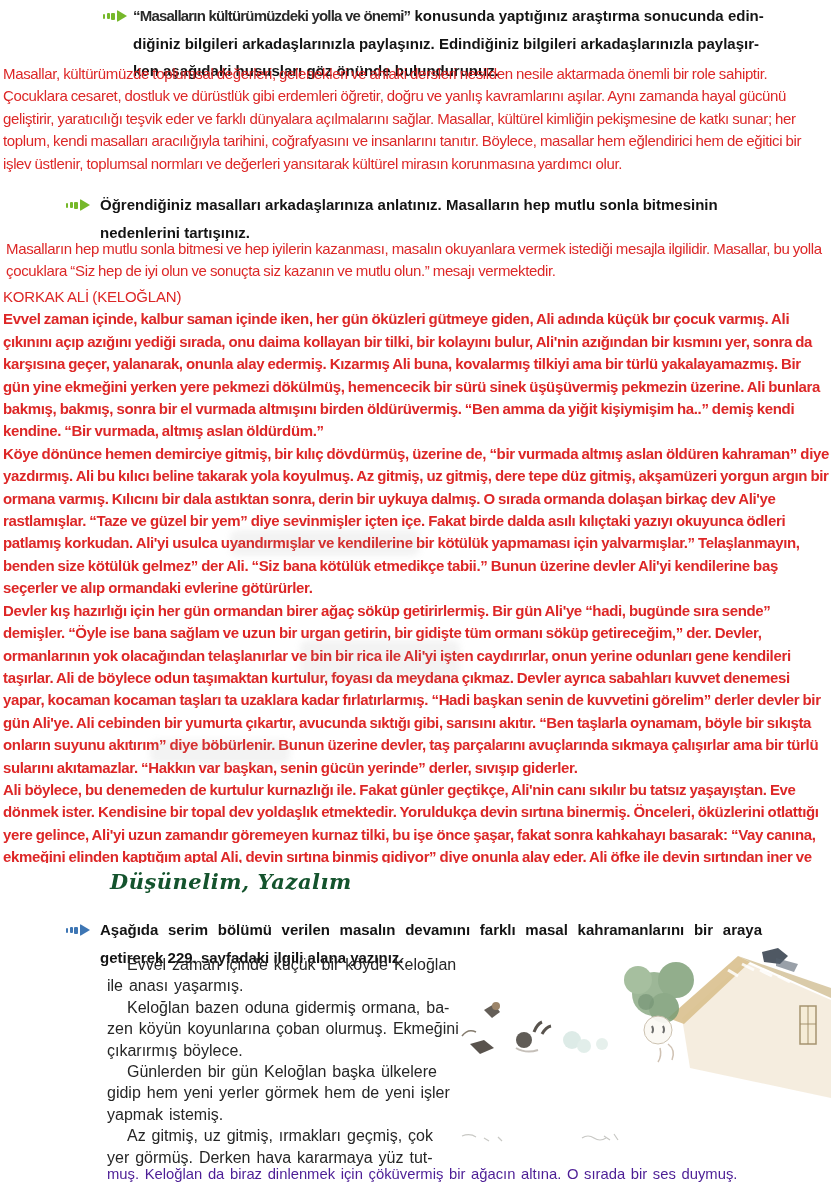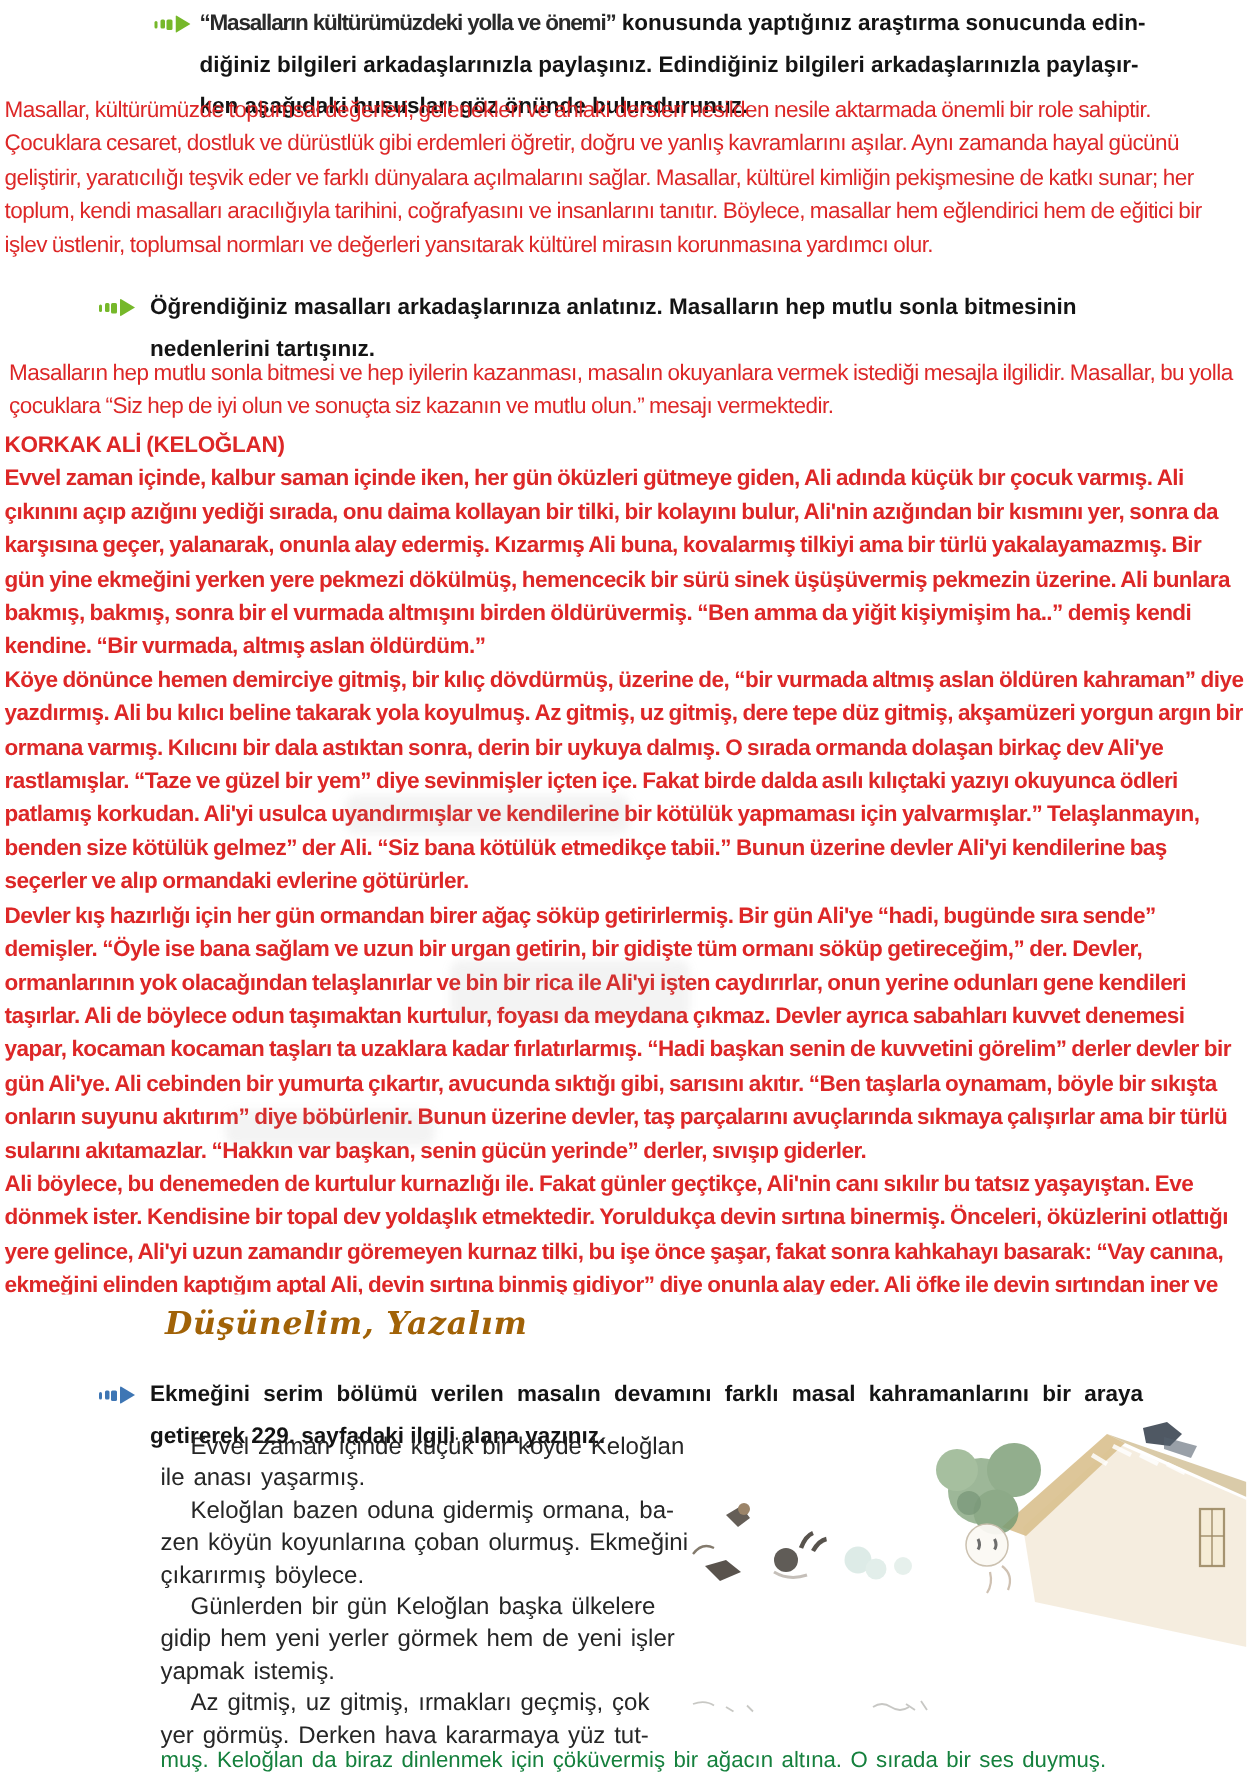--- a/index.html
+++ b/index.html
@@ -24,35 +24,35 @@
   .arrow.green .head{background:none;border-left-color:#76b82a;}
   .arrow.blue i{background:#3e76b4;}
   .arrow.blue .head{background:none;border-left-color:#3e76b4;}
 
   
   .red{
     color:#dd2727;font-size:15px;line-height:22.4px;letter-spacing:-0.35px;
     word-spacing:-0.5px;font-weight:500;
   }
   .story-block{height:577px;overflow:hidden;}
-  .story-block .title{font-weight:bold;letter-spacing:-0.2px;}
+  .story-block .title{font-weight:normal;letter-spacing:-0.2px;}
   .story-block p{margin:0;font-weight:bold;}
 
   
   .section-heading{
     font-family:"DejaVu Serif",serif;font-style:italic;font-weight:bold;
-    font-size:21px;color:#a16207;letter-spacing:0.5px;
+    font-size:21px;color:#14532d;letter-spacing:0.5px;
   }
 
   .just-line{text-align:justify;text-align-last:justify;}
 
   
   .tale{font-size:16px;line-height:21.4px;color:#262626;word-spacing:1.5px;}
   .tale p{margin:0;white-space:pre-line;text-indent:20px;}
-  .tale-last{font-size:14.8px;color:#15803d;word-spacing:1.5px;}
+  .tale-last{font-size:14.8px;color:#4c1d95;word-spacing:1.5px;}
 
   
   .artifact{position:absolute;background:rgba(140,140,140,0.10);filter:blur(3px);border-radius:8px;}
 </style>
 </head>
 <body>
 
 <span class="arrow green abs" style="left:103px;top:10px;">
     <i class="b1"></i>
     <i class="b2"></i>
@@ -94,21 +94,21 @@
 
 <div class="section-heading abs" style="left:110px;top:869px;">Düşünelim, Yazalım</div>
 
 <span class="arrow blue abs" style="left:66px;top:924px;">
     <i class="b1"></i>
     <i class="b2"></i>
     <i class="b3"></i>
     <i class="head"></i>
   </span>
 <div class="prompt abs" style="left:100px;top:916px;width:662px;">
-  <div class="just-line">Ekmeğini serim bölümü verilen masalın devamını farklı masal kahramanlarını bir araya</div>
+  <div class="just-line">Aşağıda serim bölümü verilen masalın devamını farklı masal kahramanlarını bir araya</div>
   <div>getirerek 229. sayfadaki ilgili alana yazınız.</div>
 </div>
 
 <div class="tale abs" style="left:107px;top:954px;width:352px;">
   <p>Evvel zaman içinde küçük bir köyde Keloğlan
 ile anası yaşarmış.</p>
   <p>Keloğlan bazen oduna gidermiş ormana, ba-
 zen köyün koyunlarına çoban olurmuş. Ekmeğini
 çıkarırmış böylece.</p>
   <p>Günlerden bir gün Keloğlan başka ülkelere

